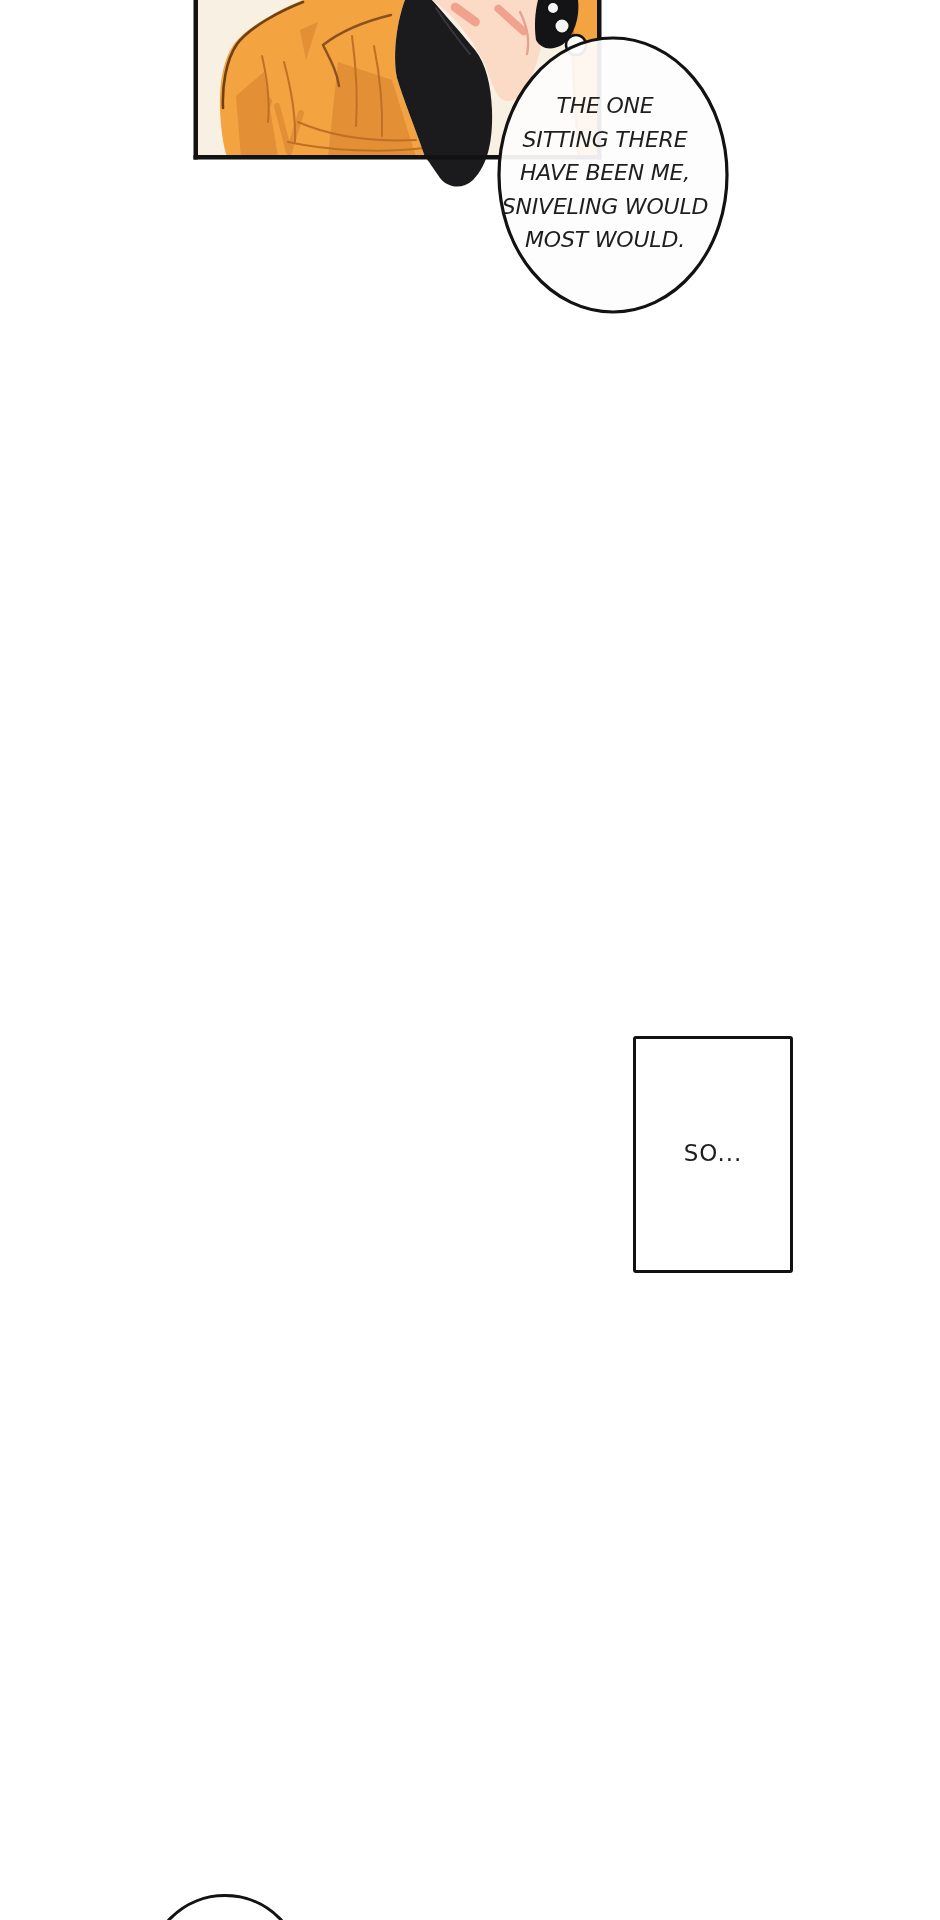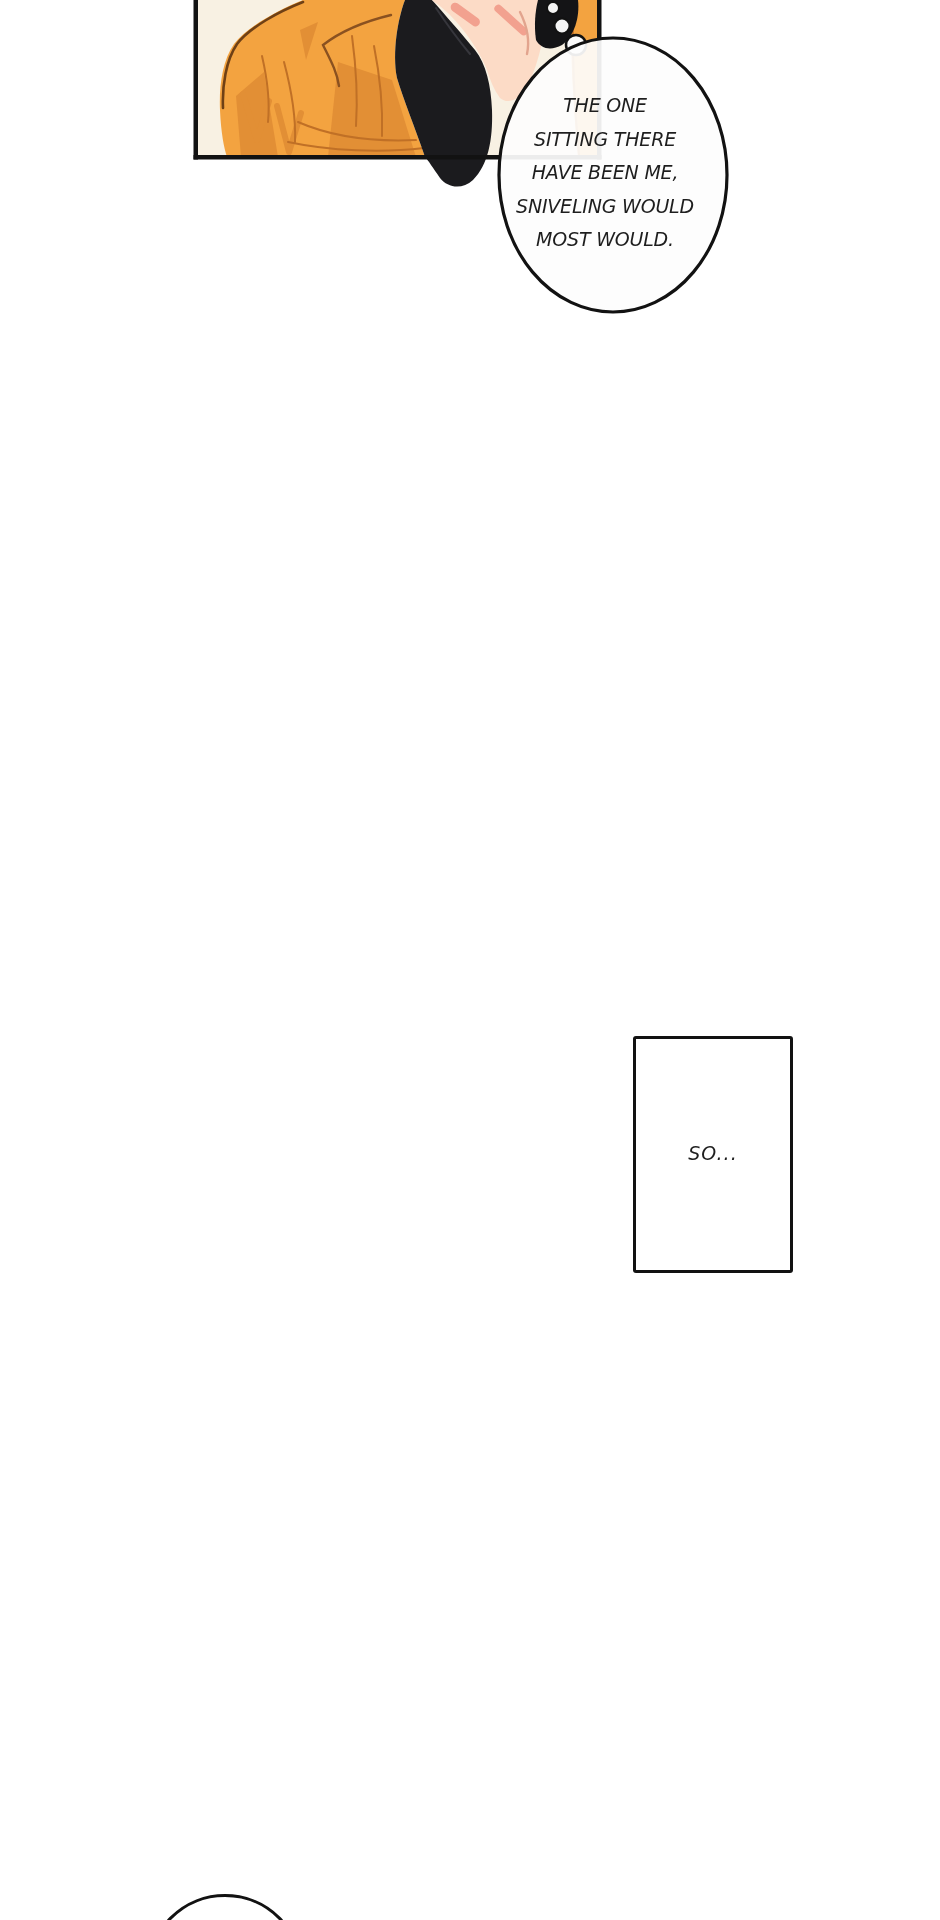--- a/index.html
+++ b/index.html
@@ -17,41 +17,40 @@
   }
   .art{
     position:absolute;left:0;top:0;
     display:block;
   }
   .bubble-text{
     position:absolute;
     left:458px;top:89px;width:294px;
     text-align:center;
     font-style:italic;
-    font-size:19px;
+    font-size:22px;
     line-height:33.5px;
     letter-spacing:-0.2px;
     color:var(--ink-text,#1e1e1e);
     z-index:3;
   }
   .bubble-text span{display:block;white-space:nowrap;}
   .so-panel{
     position:absolute;
     left:633px;top:1036px;
     width:160px;height:237px;
     box-sizing:border-box;
     border:3px solid var(--ink,#121212);
     border-radius:3px;
     background:#ffffff;
     display:flex;align-items:center;justify-content:center;
     z-index:2;
   }
   .so-panel span{
-    font-style:italic;
-    font-size:19px;
+    font-size:23px;
     letter-spacing:1px;
     color:var(--ink-text,#1e1e1e);
     transform:translateY(-2px);
   }
   .bottom-bubble{
     position:absolute;
     left:147px;top:1894px;
     width:150px;height:150px;
     border:3px solid var(--ink,#121212);
     border-radius:50%;

